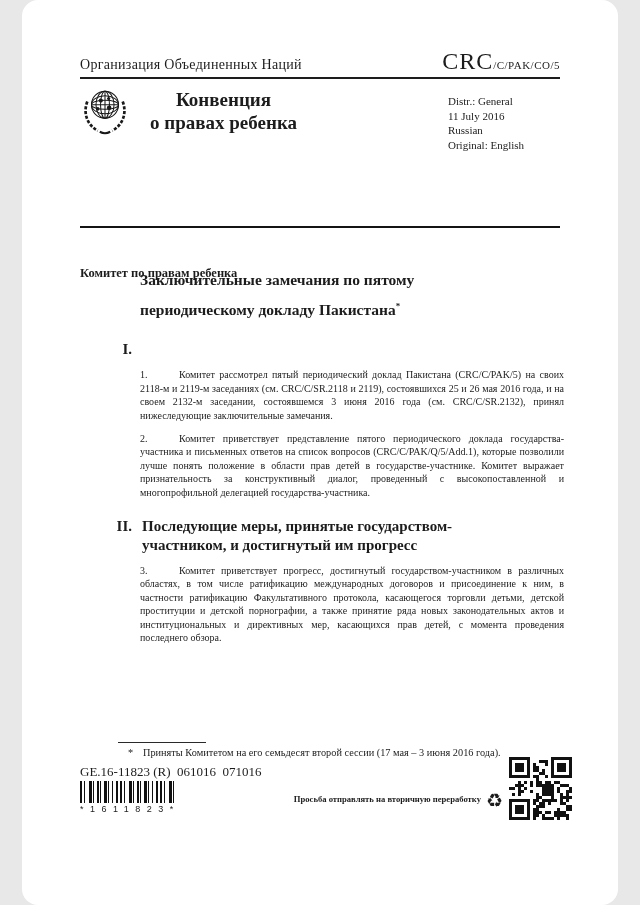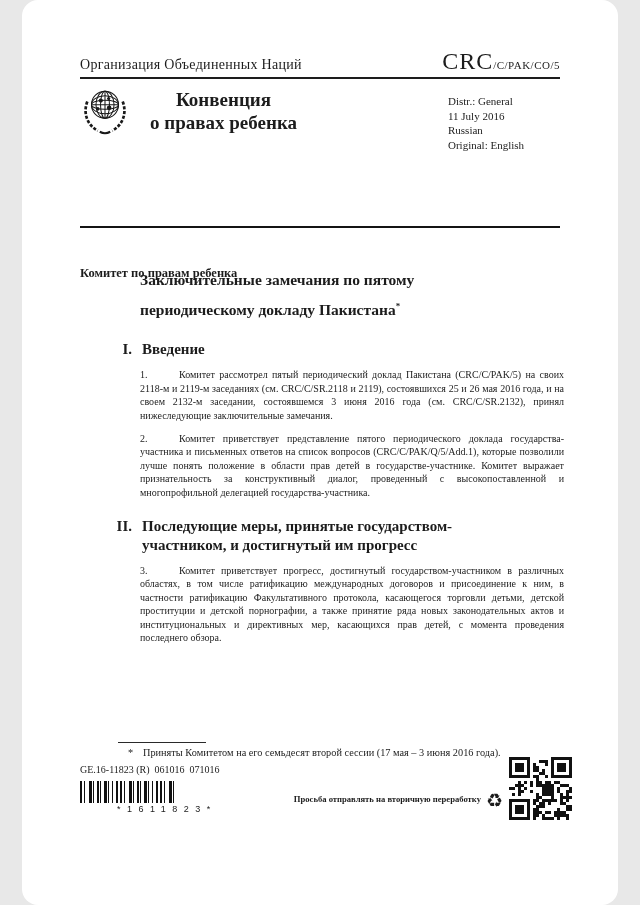--- a/index.html
+++ b/index.html
@@ -27,32 +27,32 @@
   .doc-title sup{font-size:9px;}
   .section-heading{display:flex;font-weight:bold;font-size:15px;line-height:19px;margin-top:17px;}
   .numeral{flex:0 0 52px;text-align:right;padding-right:0;box-sizing:border-box;}
   .heading-text{margin-left:10px;width:340px;}
   .para{margin:9px 0 0 60px;width:424px;text-align:justify;font-size:10px;line-height:13.6px;}
   .pnum{display:inline-block;width:39px;}
   
   .footnote-rule{position:absolute;left:96px;top:742px;width:88px;border-top:1.5px solid #2a2a2a;}
   .footnote{position:absolute;left:106px;top:747px;font-size:10.3px;}
   .fn-marker{display:inline-block;width:15px;}
-  .ge-line{position:absolute;left:58px;top:764px;font-size:10px;white-space:pre;}
+  .ge-line{position:absolute;left:58px;top:764px;font-size:13px;white-space:pre;}
   .barcode-wrap{position:absolute;left:58px;top:781px;width:96px;}
   .barcode{
     width:96px;height:22px;
     background:repeating-linear-gradient(90deg,
       #111 0px,#111 2px,#fff 2px,#fff 4px,#111 4px,#111 5px,#fff 5px,#fff 9px,
       #111 9px,#111 12px,#fff 12px,#fff 13px,#111 13px,#111 14px,#fff 14px,#fff 17px,
       #111 17px,#111 19px,#fff 19px,#fff 20px,#111 20px,#111 21px,#fff 21px,#fff 24px,
       #111 24px,#111 27px,#fff 27px,#fff 28px,#111 28px,#111 29px,#fff 29px,#fff 32px,
       #111 32px,#111 33px,#fff 33px,#fff 36px,#111 36px,#111 38px,#fff 38px,#fff 40px);
   }
-  .barcode-text{font-family:"Liberation Sans","DejaVu Sans",sans-serif;font-size:9px;letter-spacing:6.5px;margin-top:1px;white-space:nowrap;margin-left:37px;}
+  .barcode-text{font-family:"Liberation Sans","DejaVu Sans",sans-serif;font-size:9px;letter-spacing:6.5px;margin-top:1px;white-space:nowrap;}
   .recycle-row{position:absolute;right:46px;top:757px;display:flex;align-items:flex-end;}
   .recycle-text{font-size:8.6px;font-weight:bold;margin-bottom:16px;white-space:nowrap;padding-left:32px;}
   .recycle-icon{font-family:"DejaVu Sans",sans-serif;font-size:19px;line-height:19px;margin:0 6px 10px 5px;color:#1c1c1c;}
   
   .qr{position:relative;display:grid;grid-template-columns:repeat(21,3px);grid-auto-rows:3px;width:63px;height:63px;background:#fff;}
   .qr .m{background:#111;}
   .finder{position:absolute;width:21px;height:21px;border:3px solid #111;box-sizing:border-box;background:#fff;}
   .finder::after{content:"";position:absolute;left:3px;top:3px;width:9px;height:9px;background:#111;}
   .f-tl{left:0;top:0}.f-tr{right:0;top:0}.f-bl{left:0;bottom:0}
 </style>
@@ -104,21 +104,20 @@
   </div>
 
   <div class="thick-rule"></div>
   <div class="committee">Комитет по правам ребенка</div>
 
   <div class="content">
     <div class="doc-title"><span>Заключительные замечания по пятому периодическому докладу Пакистана</span><sup>*</sup></div>
 
     <div class="section-heading">
       <span class="numeral">I.</span>
-      <span class="heading-text">Введение</span>
     </div>
     <p class="para"><span class="pnum">1.</span><span>Комитет рассмотрел пятый периодический доклад Пакистана (CRC/C/PAK/5) на своих 2118-м и 2119-м заседаниях (см. CRC/C/SR.2118 и 2119), состоявшихся 25 и 26 мая 2016 года, и на своем 2132-м заседании, состоявшемся 3 июня 2016 года (см. CRC/C/SR.2132), принял нижеследующие заключительные замечания.</span></p>
     <p class="para"><span class="pnum">2.</span><span>Комитет приветствует представление пятого периодического доклада государства-участника и письменных ответов на список вопросов (CRC/C/PAK/Q/5/Add.1), которые позволили лучше понять положение в области прав детей в государстве-участнике. Комитет выражает признательность за конструктивный диалог, проведенный с высокопоставленной и многопрофильной делегацией государства-участника.</span></p>
 
     <div class="section-heading">
       <span class="numeral">II.</span>
       <span class="heading-text">Последующие меры, принятые государством-участником, и достигнутый им прогресс</span>
     </div>
     <p class="para"><span class="pnum">3.</span><span>Комитет приветствует прогресс, достигнутый государством-участником в различных областях, в том числе ратификацию международных договоров и присоединение к ним, в частности ратификацию Факультативного протокола, касающегося торговли детьми, детской проституции и детской порнографии, а также принятие ряда новых законодательных актов и институциональных и директивных мер, касающихся прав детей, с момента проведения последнего обзора.</span></p>
   </div>

